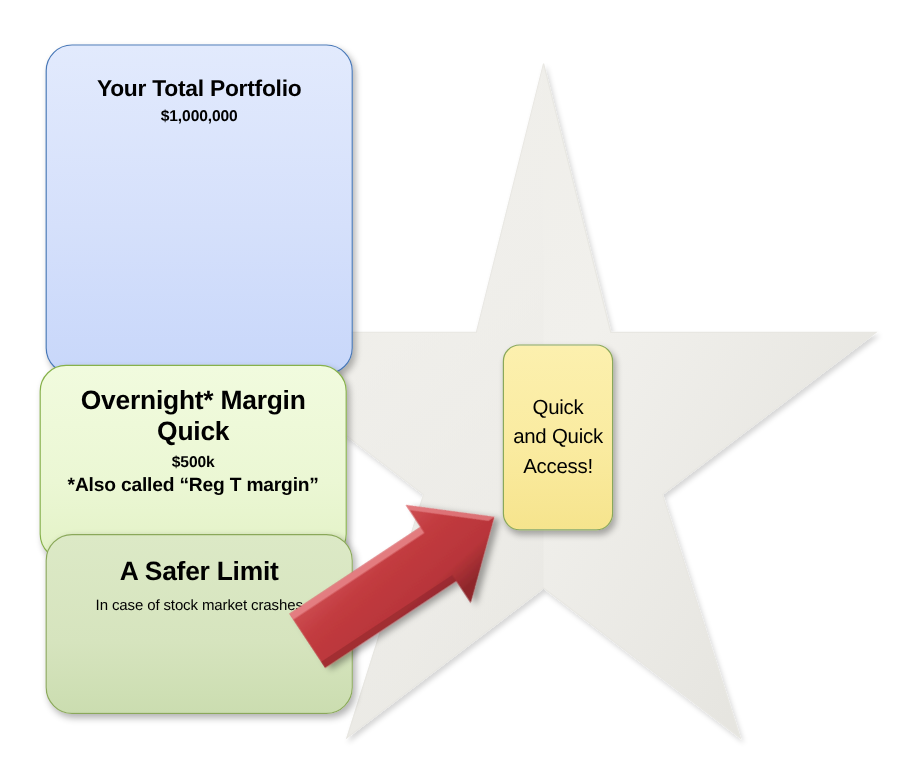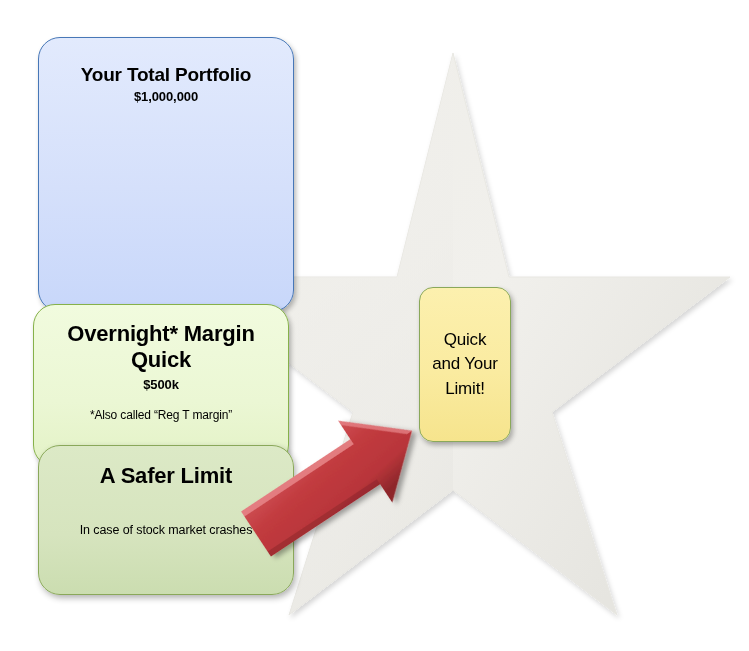--- a/index.html
+++ b/index.html
@@ -107,29 +107,29 @@
     line-height: 1.2;
     letter-spacing: -0.2px;
   }
   .amount {
     font-size: 13px;
     font-weight: bold;
     margin-top: 3px;
     letter-spacing: -0.1px;
   }
   .note {
-    font-size: 12px;
-    font-weight: normal;
-    margin-top: 16px;
+    font-size: 16px;
+    font-weight: bold;
+    margin-top: 4px;
     letter-spacing: -0.15px;
   }
   .note-spaced {
     font-size: 12.5px;
     font-weight: normal;
-    margin-top: 34px;
+    margin-top: 8px;
     letter-spacing: -0.1px;
   }
   .quick-text {
     font-size: 17px;
     font-weight: normal;
     line-height: 1.45;
     text-align: center;
     letter-spacing: -0.2px;
     padding: 0 4px;
   }
@@ -184,22 +184,22 @@
   </div>
 
   <div class="box box-safer">
     <div class="title-md">A Safer Limit</div>
     <div class="note-spaced">In case of stock market  crashes</div>
   </div>
 
   <div class="box box-quick">
     <div class="quick-text">
       <div>Quick</div>
-      <div>and Your</div>
-      <div>Limit!</div>
+      <div>and Quick</div>
+      <div>Access!</div>
     </div>
   </div>
 
   <svg class="arrow-layer" viewBox="0 0 749 651">
     <defs>
       <linearGradient id="shaftGrad" x1="0" y1="0" x2="0.30" y2="1">
         <stop offset="0%" stop-color="#E3767A"></stop>
         <stop offset="14%" stop-color="#D2555A"></stop>
         <stop offset="45%" stop-color="#C23B3F"></stop>
         <stop offset="80%" stop-color="#B8353A"></stop>

